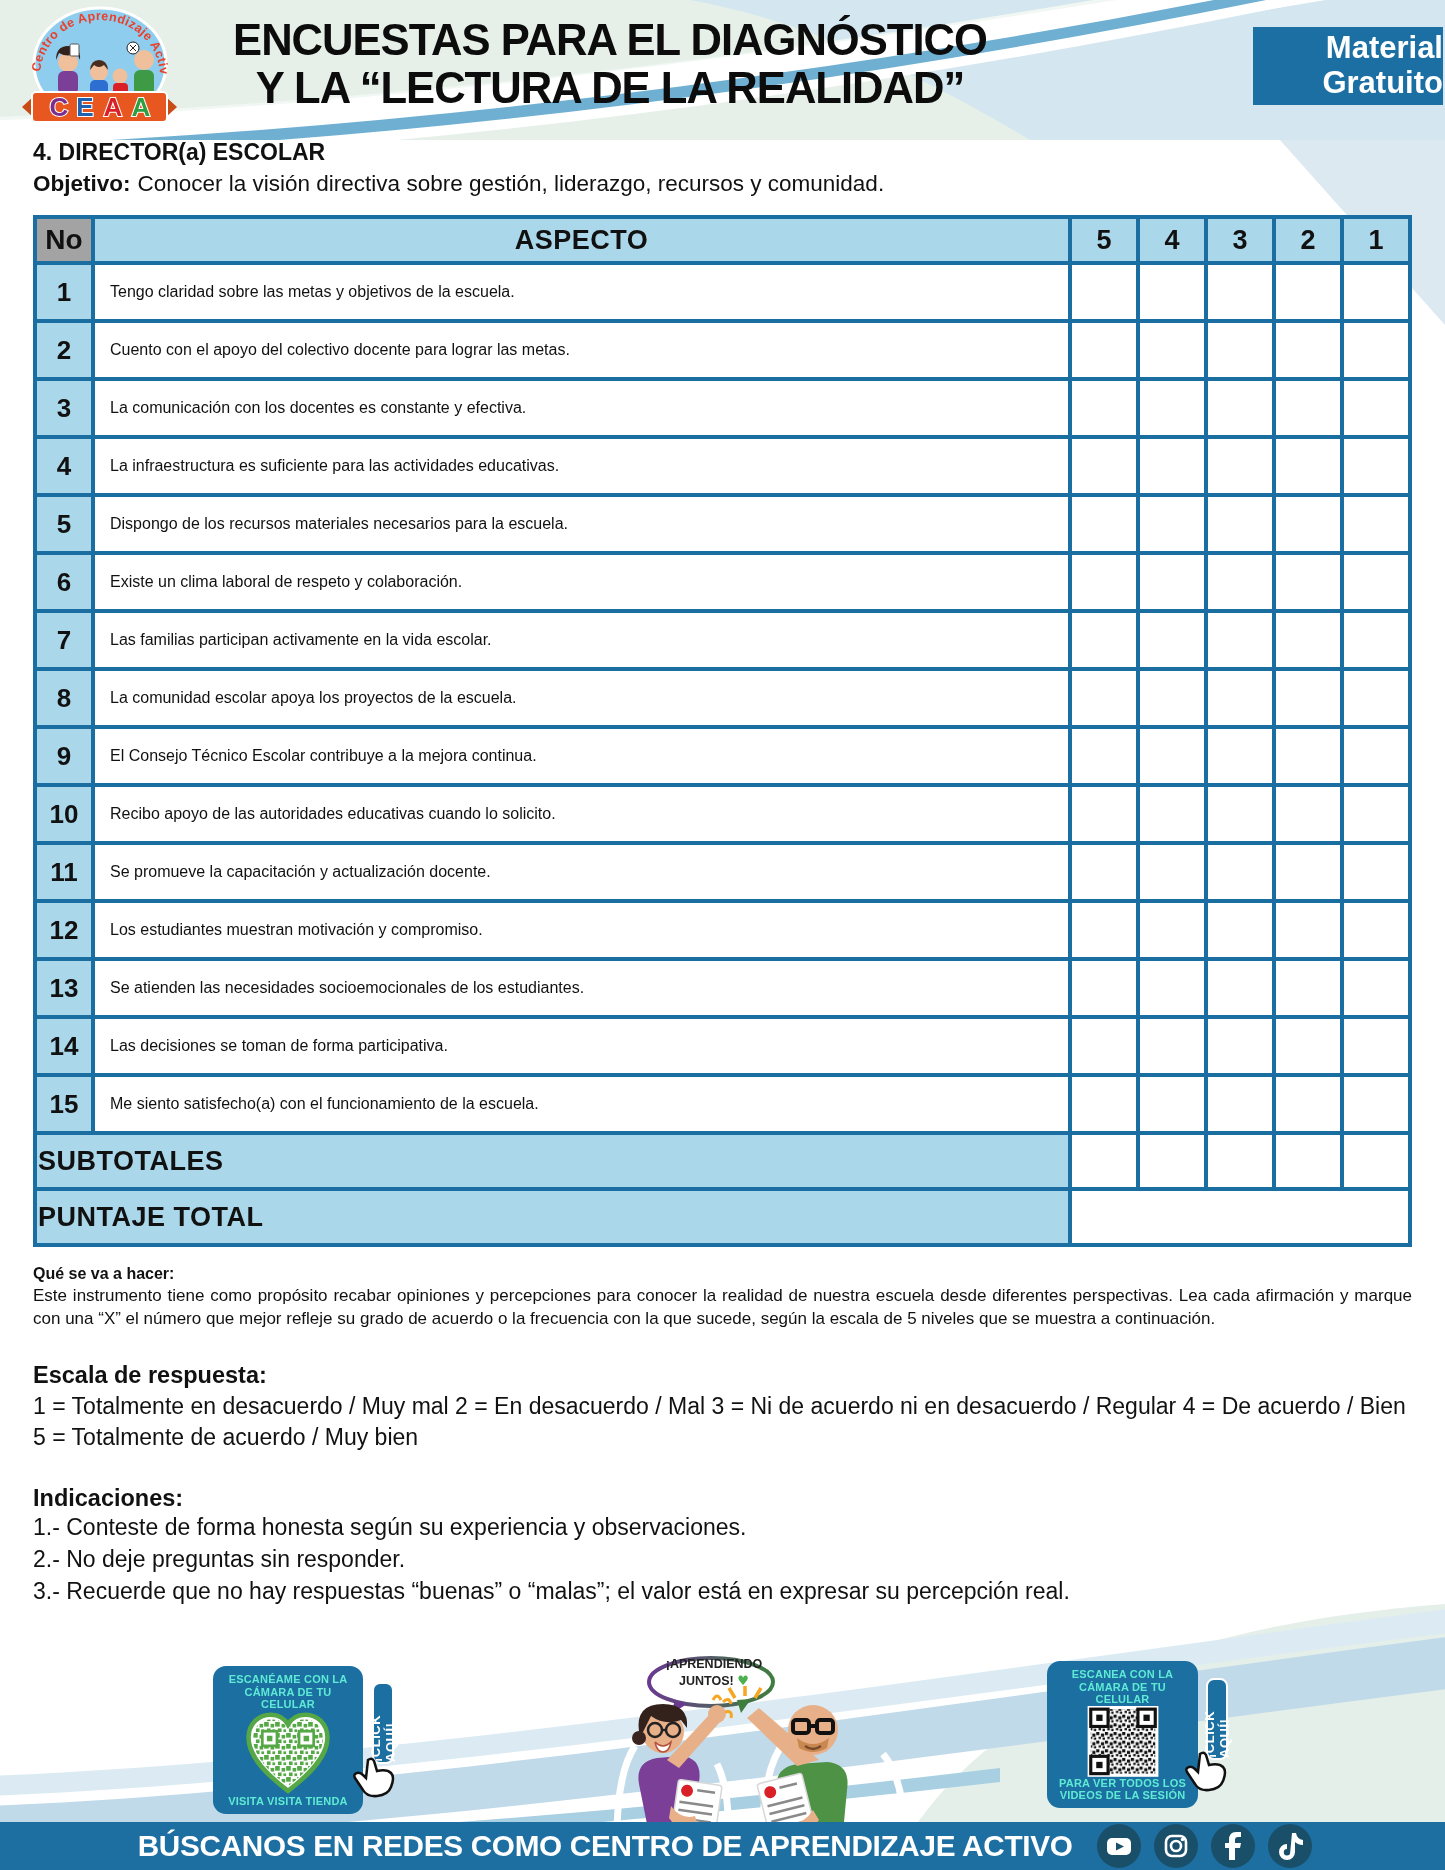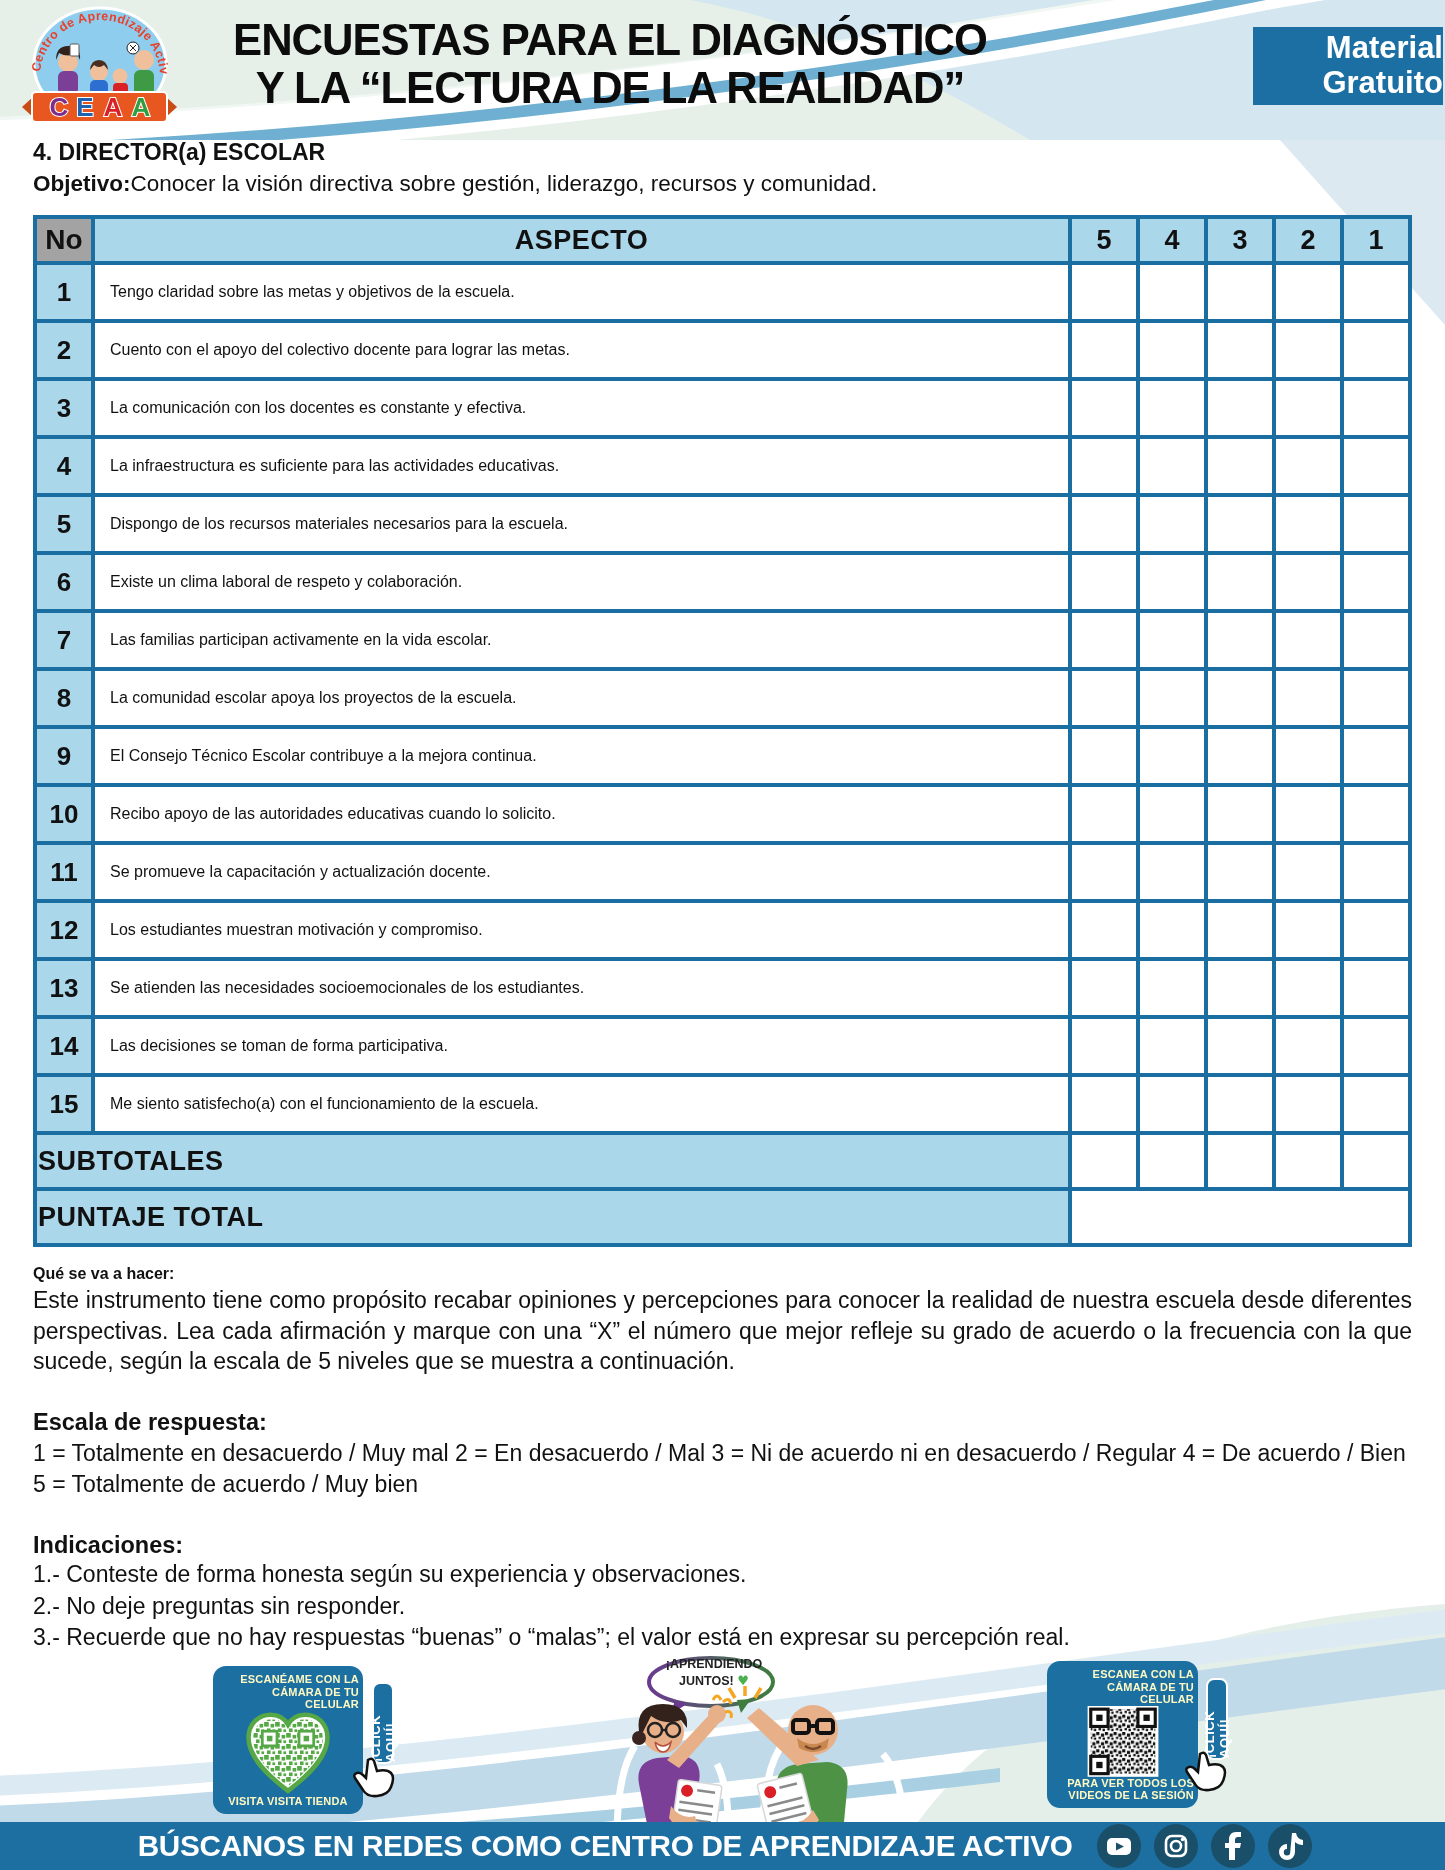--- a/index.html
+++ b/index.html
@@ -19,50 +19,50 @@
     position:absolute;top:27px;left:1253px;width:190px;height:78px;z-index:3;
     background:#1b6fa3;color:#fff;font-weight:bold;font-size:31px;line-height:1.12;
     display:flex;flex-direction:column;justify-content:center;box-sizing:border-box;padding-left:15px;align-items:flex-end;
   }
   .wedge{position:absolute;top:140px;left:1240px;width:205px;height:200px;z-index:0;}
 
   
   .content{position:absolute;top:138px;left:33px;width:1379px;z-index:2;}
   .sec-head{font-weight:bold;font-size:23px;line-height:1.25;}
   .obj-line{font-size:22.5px;line-height:1.3;margin-top:2px;}
-  .obj-line b{margin-right:0;}
+  .obj-line b{margin-right:7px;}
 
   table.survey{border-collapse:collapse;margin-top:17px;width:1379px;background:#fff;}
   table.survey td,table.survey th{border:4px solid #1a6ea2;box-sizing:border-box;}
   th.h-no{width:58px;background:#a3a3a3;font-size:28px;}
   th.h-asp{background:#abd7ea;font-size:27px;letter-spacing:.5px;}
   th.h-num{width:68px;background:#abd7ea;font-size:27px;}
   tr.head-row{height:46px;}
   tr.data-row{height:58px;}
   td.no{background:#abd7ea;text-align:center;font-weight:bold;font-size:26px;}
   td.aspect{background:#fff;font-size:16px;padding-left:15px;}
   td.rate{background:#fff;}
   tr.sum-row{height:56px;}
   td.sumlabel{background:#abd7ea;font-weight:bold;font-size:27px;letter-spacing:.5px;}
   td.sumcell{background:#fff;}
 
   .para-head{font-weight:bold;font-size:16px;margin-top:18px;}
-  .para{font-size:23px;line-height:1.33;text-align:justify;margin-top:2px;}
+  .para{font-size:17px;line-height:1.33;text-align:justify;margin-top:2px;}
   .scale-head{font-weight:bold;font-size:23.5px;margin-top:32px;}
   .scale-body{font-size:23px;line-height:1.35;margin-top:2px;}
   .ind-head{font-weight:bold;font-size:23.5px;margin-top:32px;}
   .ind-item{font-size:23px;line-height:1.38;}
 
   
   .footer{position:absolute;left:0;bottom:0;width:1445px;height:280px;z-index:3;}
   .footer-bg{position:absolute;left:0;top:0;width:1445px;height:280px;}
   .qrcard{
-    position:absolute;background:#1b6fa1;border-radius:13px;color:#fef9c3;
+    position:absolute;background:#1b6fa1;border-radius:13px;color:#5eead4;
     display:flex;flex-direction:column;align-items:center;justify-content:space-between;
-    box-sizing:border-box;padding:7px 4px 6px;text-align:right;
+    box-sizing:border-box;padding:7px 4px 6px;text-align:center;
   }
   .qrcard .cap{font-weight:bold;font-size:11px;line-height:1.15;letter-spacing:.2px;}
   .qr-left{left:213px;top:76px;width:150px;height:148px;}
   .qr-right{left:1047px;top:71px;width:151px;height:147px;}
   .click-tab{
     position:absolute;width:22px;height:82px;background:#1b6fa1;border:2px solid #fff;border-radius:8px;
     color:#fff;font-weight:bold;font-size:13px;letter-spacing:.5px;
     writing-mode:vertical-rl;transform:rotate(180deg);
     display:flex;align-items:center;justify-content:center;box-sizing:border-box;
   }

